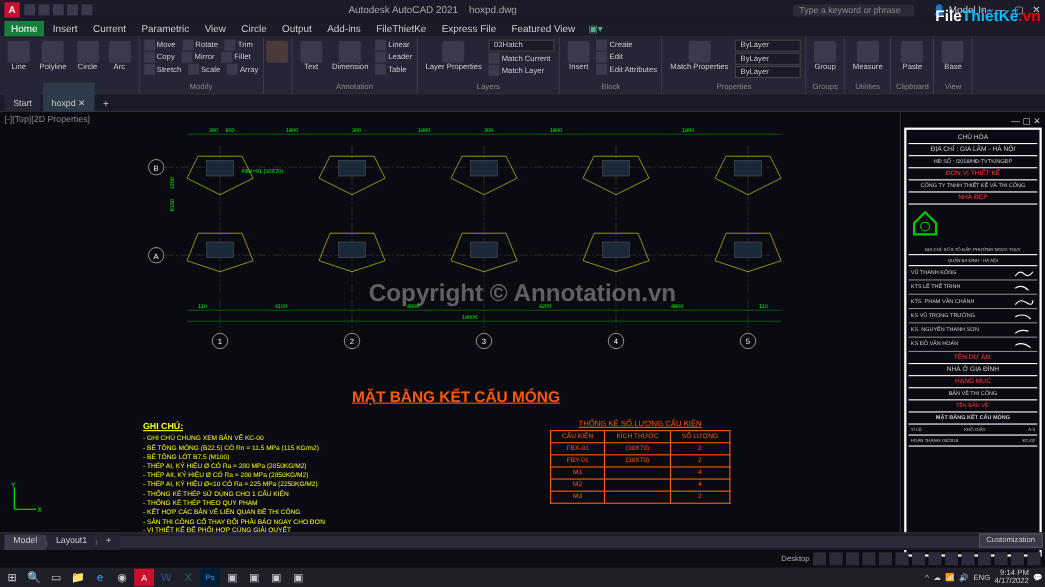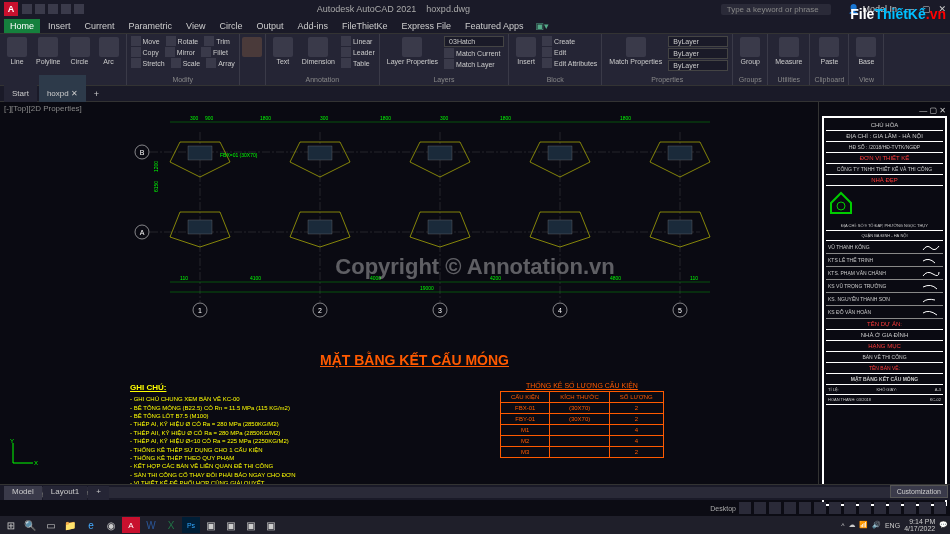--- a/index.html
+++ b/index.html
@@ -104,21 +104,21 @@
   <div class="tab active">Home</div>
   <div class="tab">Insert</div>
   <div class="tab">Current</div>
   <div class="tab">Parametric</div>
   <div class="tab">View</div>
   <div class="tab">Circle</div>
   <div class="tab">Output</div>
   <div class="tab">Add-ins</div>
   <div class="tab">FileThietKe</div>
   <div class="tab">Express File</div>
-  <div class="tab">Featured Apps</div>
+  <div class="tab">Featured View</div>
   <span style="margin-left:4px;color:#5a8">▣▾</span>
 </div>
 
 <div class="ribbon">
   <div class="rgroup">
     <div class="tools">
       <div class="tool">
           <div class="ico lg"></div>
           <span>Line</span>
         </div>

